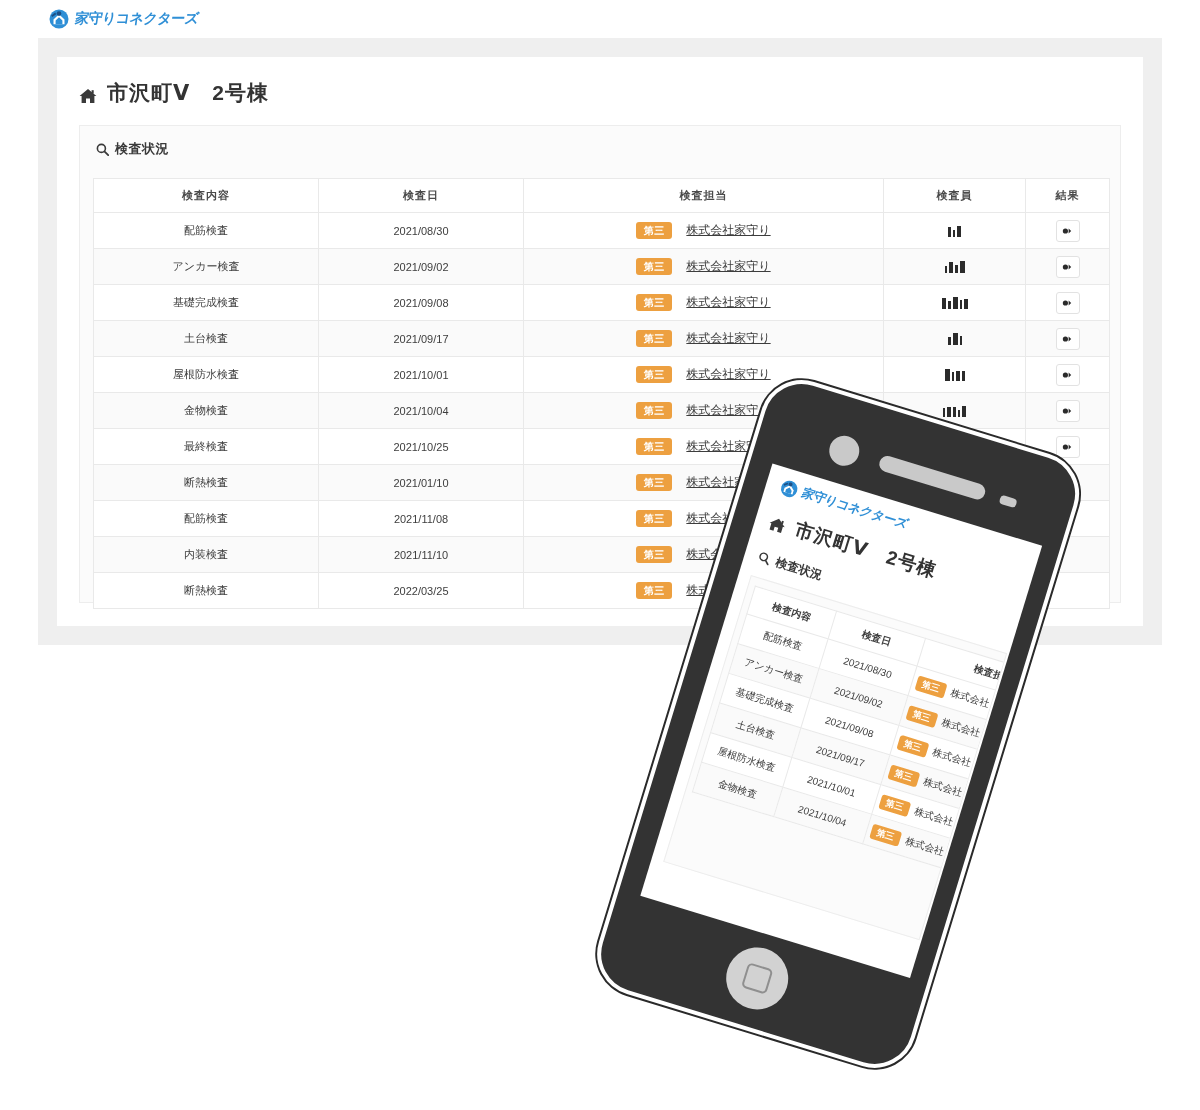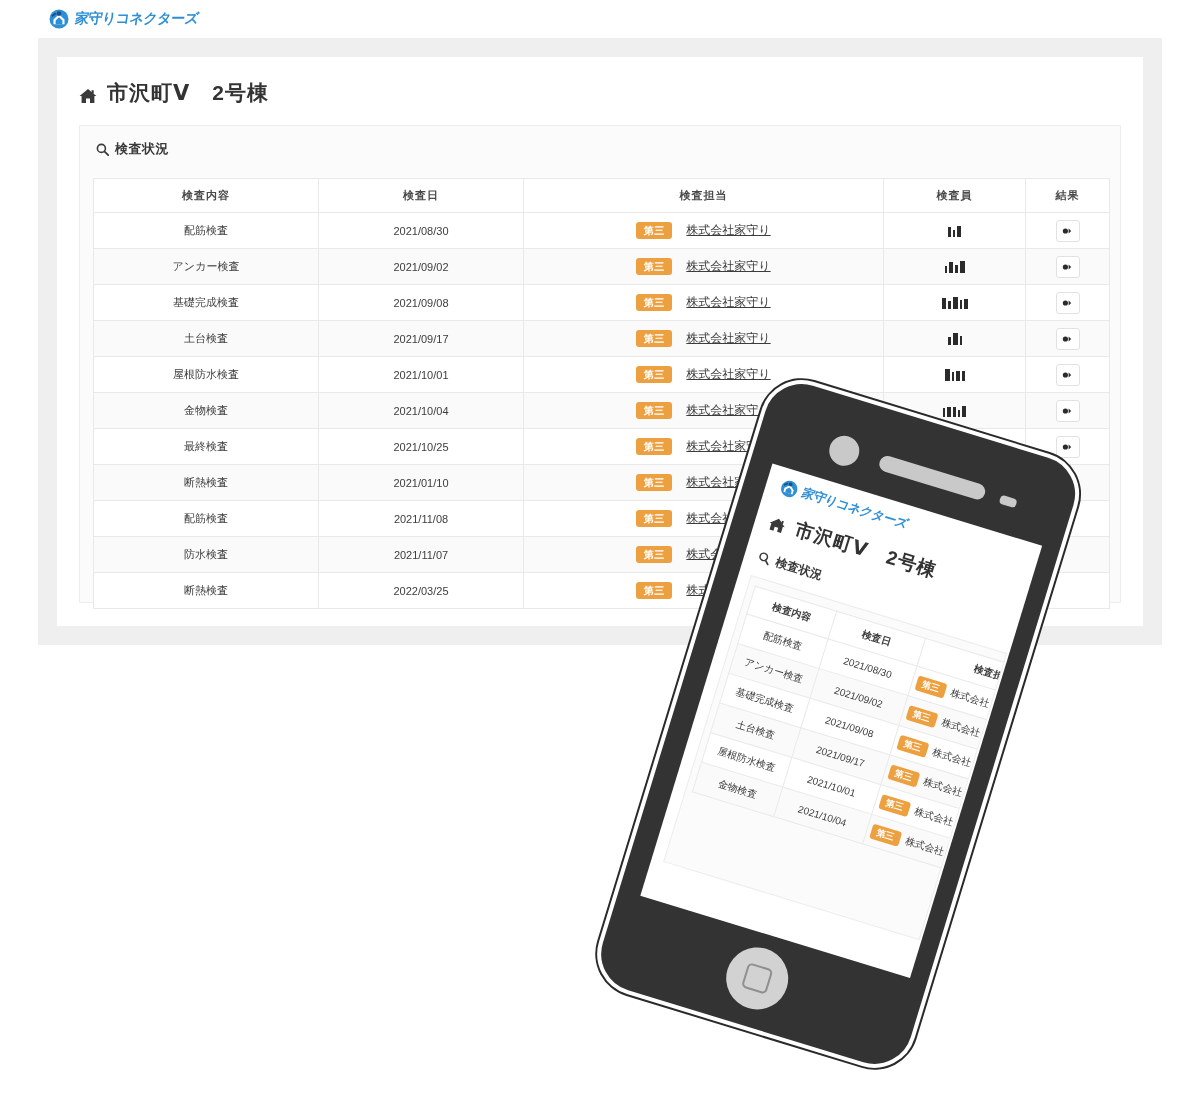--- a/index.html
+++ b/index.html
@@ -535,22 +535,22 @@
               <td><span class="redact">
                   <i style="width:2px;height:7px"></i>
                   <i style="width:4px;height:11px"></i>
                   <i style="width:3px;height:8px"></i>
                   <i style="width:5px;height:12px"></i>
                   <i style="width:2px;height:9px"></i>
                 </span></td>
               <td></td>
             </tr>
             <tr>
-              <td>防水検査</td>
-              <td>2021/11/07</td>
+              <td>内装検査</td>
+              <td>2021/11/10</td>
               <td class="charge-cell">
                 <span class="charge-wrap">
                   <span class="badge">第三</span>
                   <span class="company">株式会社家守り</span>
                 </span>
               </td>
               <td><span class="redact">
                   <i style="width:4px;height:11px"></i>
                   <i style="width:3px;height:8px"></i>
                   <i style="width:5px;height:12px"></i>

